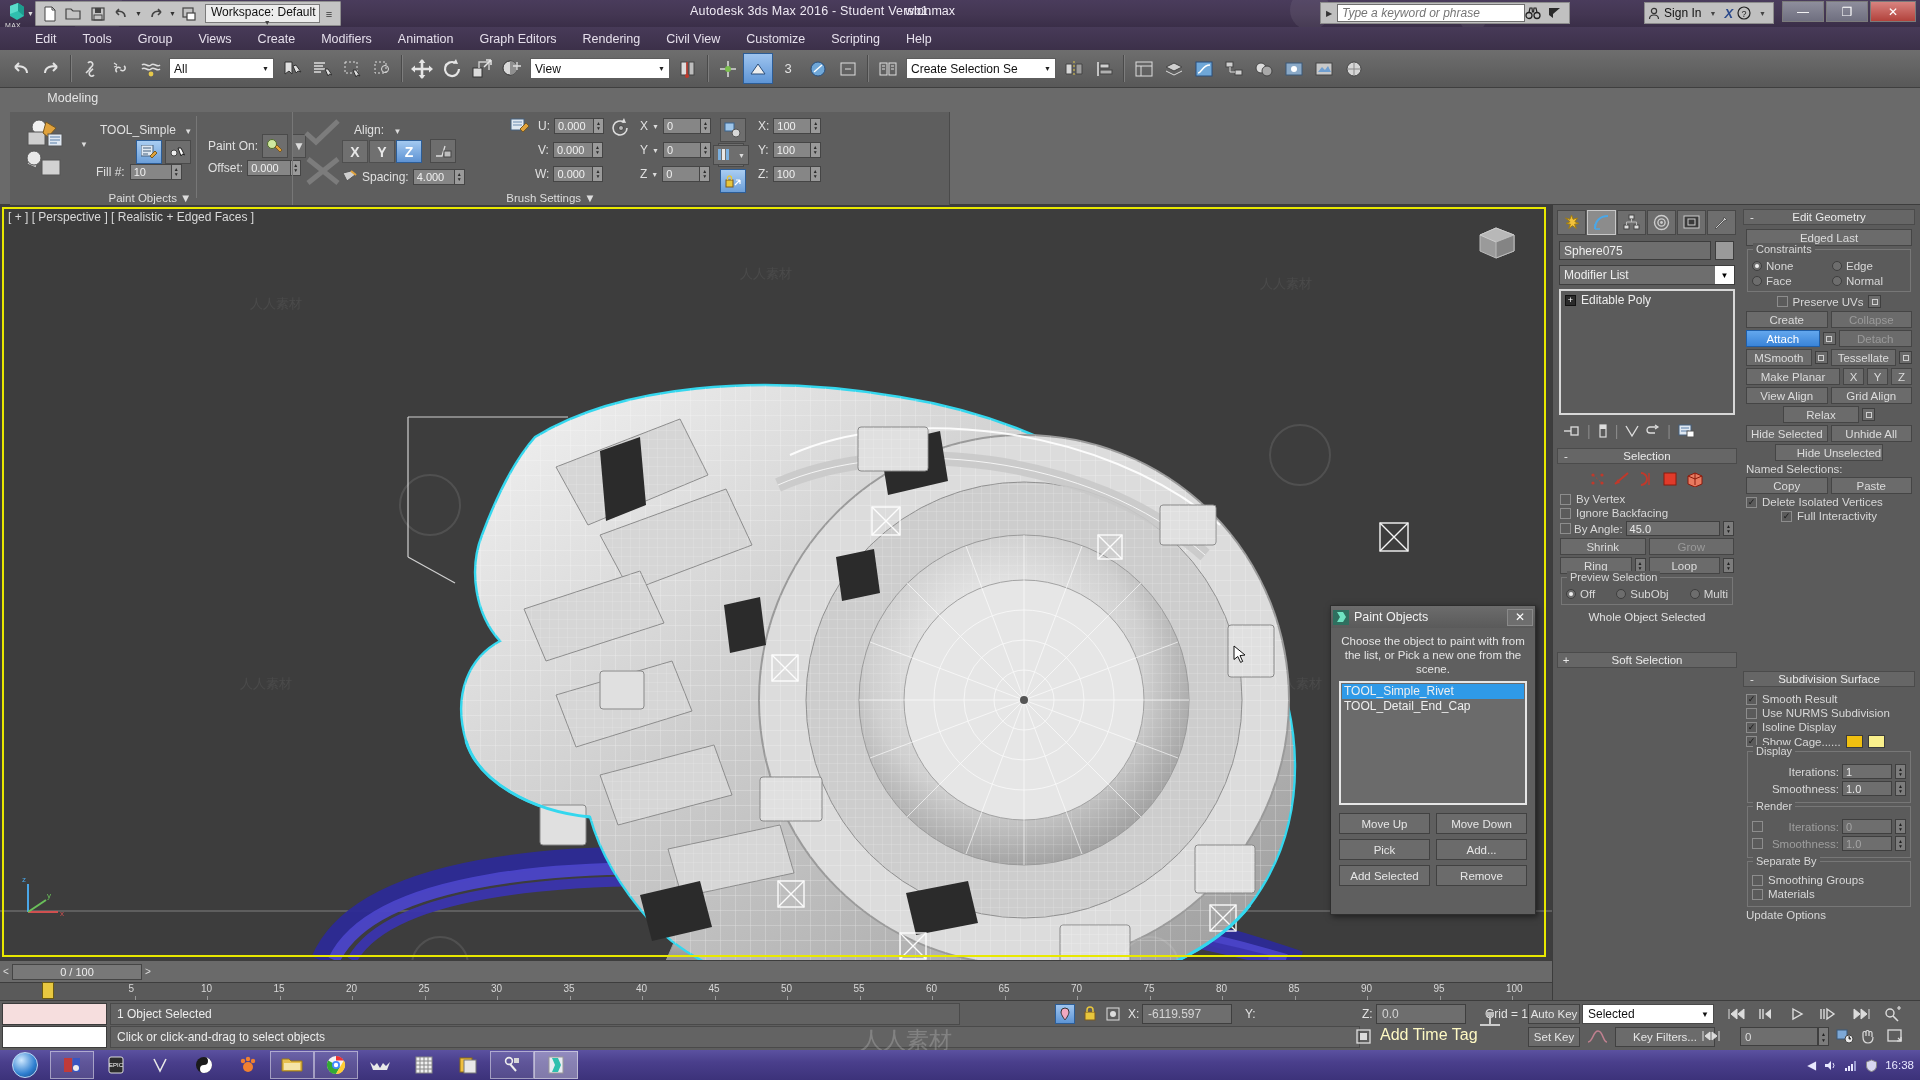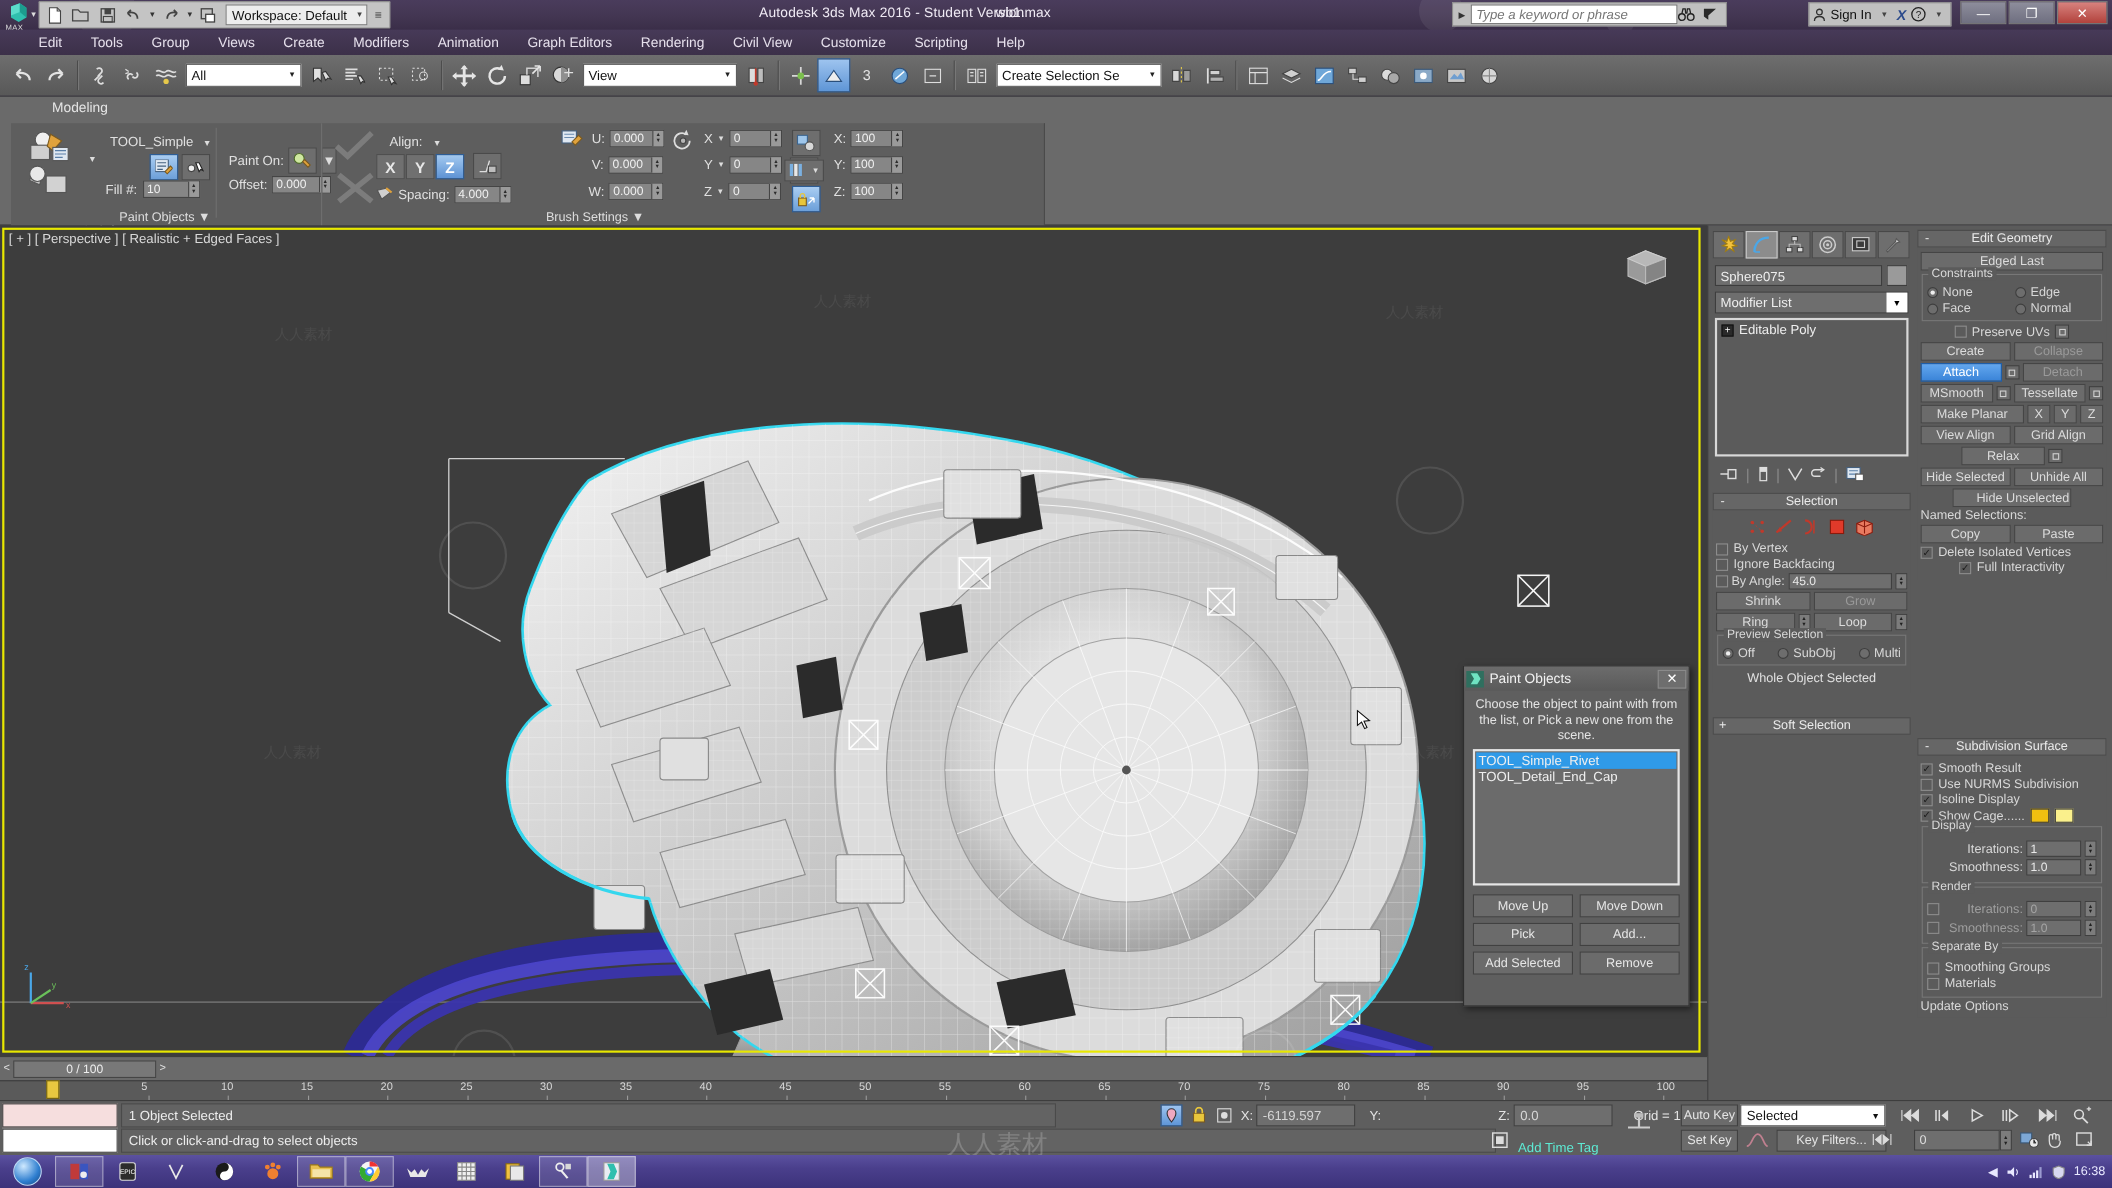--- a/index.html
+++ b/index.html
@@ -20,21 +20,21 @@
   .title-file { position:absolute; left:905px; top:4px; font-size:12.5px; color:#efeaf4;}
 
   .qat { position:absolute; left:35px; top:1px; height:25px; background:#c4c4c4;
     border:1px solid #8f8f8f; display:flex; align-items:center; padding:0 2px; gap:1px;
     border-radius:1px;}
   .qat .qbtn { width:23px; height:21px; display:flex; align-items:center; justify-content:center;
     color:#3a3a3a;}
   .qat .qarrow { width:9px; height:21px; display:flex; align-items:center; justify-content:center;
     font-size:7px; color:#333;}
   .ws-box { height:19px; background:#ededed; border:1px solid #7b7b7b; display:flex;
-    align-items:center; padding:0 3px 0 5px; font-size:12px; color:#111; margin-left:3px;}
+    align-items:center; padding:0 3px 0 5px; font-size:12px; color:#111; margin-left:3px;flex-direction:column;}
   .ws-box .ws-arrow{ margin-left:8px; font-size:7px; color:#444;}
   .qat .overflow { width:17px; height:21px; display:flex; align-items:center;
     justify-content:center; font-size:11px; color:#333; }
 
   .maxlogo { position:absolute; left:3px; top:0px; width:32px; height:38px; }
   .maxlogo .cube { position:absolute; left:4px; top:2px; width:20px; height:20px;}
   .maxlogo .lbl { position:absolute; left:2px; top:22px; font-size:7px; color:#ddd;
     letter-spacing:.3px;}
   .maxlogo .ldrop { position:absolute; left:24px; top:10px; font-size:7px; color:#ddd;}
 
@@ -234,21 +234,21 @@
     background:#636363; border:1px solid #4a4a4a; font-size:12px; color:#ededed;
     display:flex; align-items:center; padding-left:6px;}
   .st-line2 { position:absolute; left:110px; top:25px; width:1250px; height:22px;
     background:#636363; border:1px solid #4a4a4a; font-size:12px; color:#ededed;
     display:flex; align-items:center; padding-left:6px;}
   .coordbox { position:absolute; top:3px; height:20px; background:#6e6e6e;
     border:1px solid #3f3f3f; font-size:12px; color:#d5d5d5; display:flex;
     align-items:center; padding-left:5px;}
   .co-lbl { position:absolute; top:6px; font-size:12px; color:#e4e4e4;}
   .gridlbl { position:absolute; left:1405px; top:6px; font-size:12px; color:#e4e4e4;}
-  .addtime { position:absolute; left:1385px; top:35px; font-size:12px; color:#5eead4;}
+  .addtime { position:absolute; left:1385px; top:25px; font-size:16px; color:#fef9c3;}
   .ak-btn { position:absolute; height:20px; background:#6b6b6b; border:1px solid #414141;
     display:flex; align-items:center; justify-content:center; font-size:11.5px; color:#e5e5e5;}
   .sel-combo { position:absolute; left:1582px; top:3px; width:132px; height:20px;
     background:#fff; border:1px solid #4a4a4a; font-size:12px; color:#111;
     display:flex; align-items:center; padding-left:5px;}
   .sel-combo .a { margin-left:auto; width:16px; text-align:center; font-size:8px;}
   .kf-btn { position:absolute; left:1615px; top:26px; width:100px; height:20px;
     background:#6b6b6b; border:1px solid #414141; display:flex; align-items:center;
     justify-content:center; font-size:11.5px; color:#e5e5e5;}
   .pl-ic { position:absolute; color:#dcdcdc; font-size:13px;}
@@ -824,21 +824,21 @@
           </span>
       </div>
       <div style="position:absolute;left:748px;top:54px;display:flex;align-items:center;gap:4px;">
         <span class="r-lbl">Z:</span>
         <span class="spin" style="width:48px;">
           <span>100</span>
           <span class="sp">▲<br>▼</span>
           </span>
       </div>
 
-      <div class="ptitle" style="left:276px;width:510px;">
+      <div class="ptitle" style="left:286px;width:510px;">
         <span>Brush Settings</span> <span>▼</span>
       </div>
     </div>
   </div>
 
   <div class="viewport">
     <svg width="1552" height="755" viewBox="0 0 1552 755">
       <defs>
         <linearGradient id="grayA" x1="0" y1="0" x2="1" y2="1">
           <stop offset="0" stop-color="#f3f3f3"></stop>

